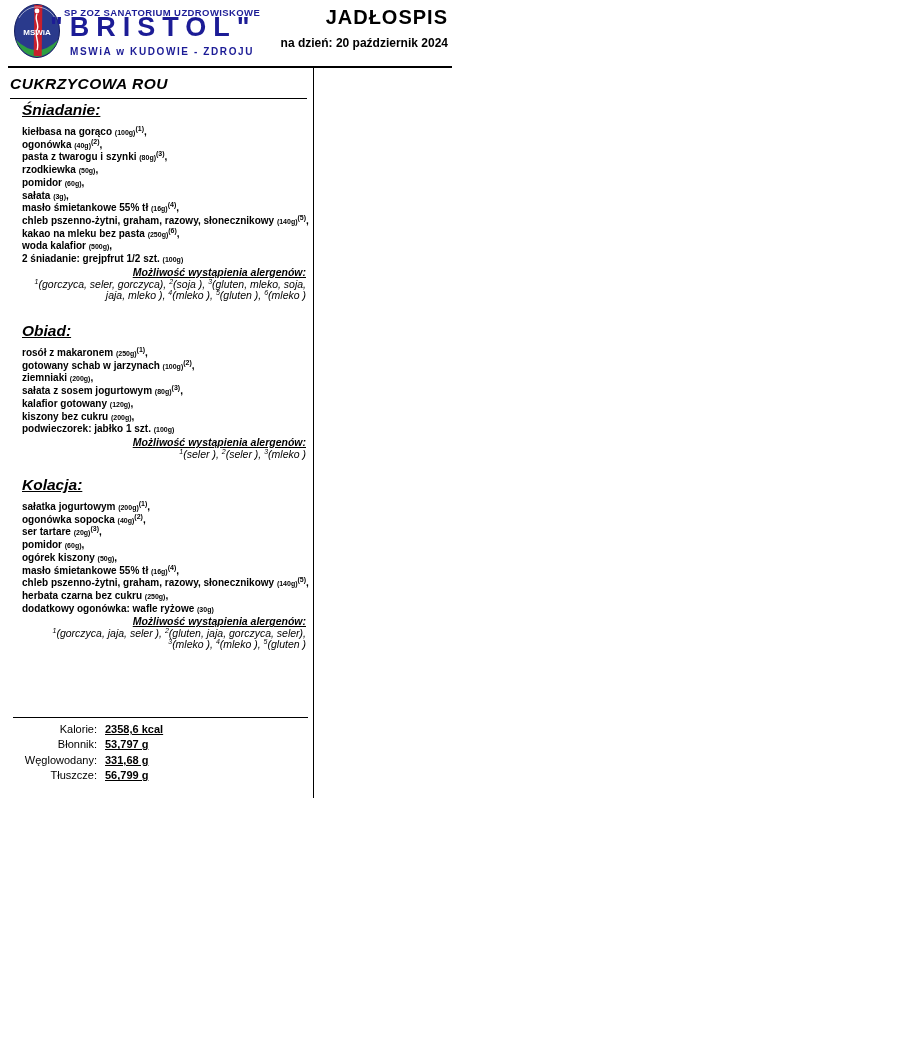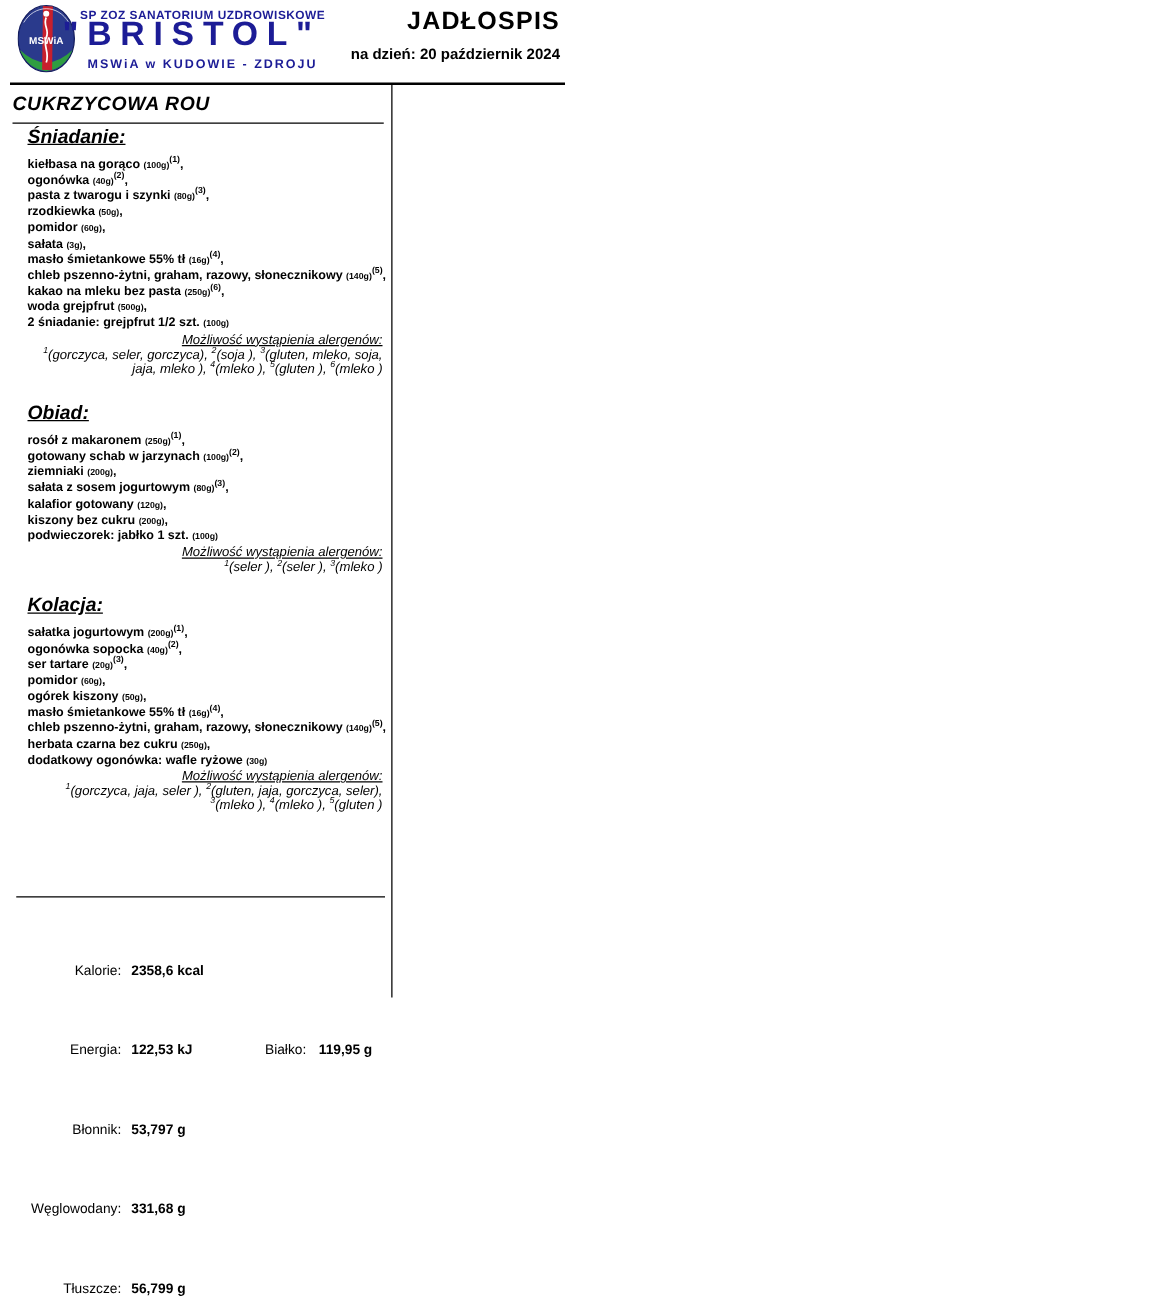--- a/index.html
+++ b/index.html
@@ -57,33 +57,33 @@
   .meal-heading{
     font-size:15.5px;font-weight:bold;font-style:italic;
     text-decoration:underline;display:inline-block;line-height:18px;
   }
   .meal-items{margin-top:7px;}
   .dish-line{font-size:10px;font-weight:bold;line-height:11.7px;white-space:nowrap;}
   .dish-gram{font-size:7px;font-weight:700;}
   .dish-sup{font-size:7px;font-weight:700;vertical-align:super;line-height:0;}
   .allergens{margin-top:1px;text-align:right;padding-right:2px;}
   .allergens-heading{
-    font-size:10.5px;font-style:italic;text-decoration:underline;line-height:11px;
+    font-size:10.5px;font-style:italic;text-decoration:underline;line-height:11px;font-weight:bold;
   }
   .allergens-text{font-size:10.5px;font-style:italic;line-height:10.8px;margin-top:1px;}
   .allergens-text sup{font-size:7px;vertical-align:super;line-height:0;}
 
   
   .nutrition{
     position:absolute;left:13px;top:717px;width:295px;
     border-top:1.5px solid #000;padding-top:4px;
   }
-  .nut-row{display:flex;align-items:baseline;line-height:15.4px;font-size:11px;margin-top:48px;}
+  .nut-row{display:flex;align-items:baseline;line-height:15.4px;font-size:11px;}
   .nut-label{width:84px;text-align:right;flex:0 0 auto;}
-  .nut-value{margin-left:8px;font-weight:bold;width:100px;flex:0 0 auto;}
+  .nut-value{margin-left:8px;font-weight:bold;width:100px;flex:0 0 auto;text-decoration:underline;}
   .nut-label2{width:40px;text-align:right;flex:0 0 auto;}
   .nut-value2{margin-left:10px;font-weight:bold;flex:0 0 auto;}
 </style>
 </head>
 <body>
 
 <div class="page">
 
   <div class="logo">
     <svg width="46" height="54" viewBox="0 0 46 54" xmlns="http://www.w3.org/2000/svg">
@@ -117,21 +117,21 @@
     <div class="meal-items">
         <div class="dish-line"><span class="dish-name">kiełbasa na gorąco </span><span class="dish-gram">(100g)</span><span class="dish-sup">(1)</span>,</div>
         <div class="dish-line"><span class="dish-name">ogonówka </span><span class="dish-gram">(40g)</span><span class="dish-sup">(2)</span>,</div>
         <div class="dish-line"><span class="dish-name">pasta z twarogu i szynki </span><span class="dish-gram">(80g)</span><span class="dish-sup">(3)</span>,</div>
         <div class="dish-line"><span class="dish-name">rzodkiewka </span><span class="dish-gram">(50g)</span>,</div>
         <div class="dish-line"><span class="dish-name">pomidor </span><span class="dish-gram">(60g)</span>,</div>
         <div class="dish-line"><span class="dish-name">sałata </span><span class="dish-gram">(3g)</span>,</div>
         <div class="dish-line"><span class="dish-name">masło śmietankowe 55% tł </span><span class="dish-gram">(16g)</span><span class="dish-sup">(4)</span>,</div>
         <div class="dish-line"><span class="dish-name">chleb pszenno-żytni, graham, razowy, słonecznikowy </span><span class="dish-gram">(140g)</span><span class="dish-sup">(5)</span>,</div>
         <div class="dish-line"><span class="dish-name">kakao na mleku bez pasta </span><span class="dish-gram">(250g)</span><span class="dish-sup">(6)</span>,</div>
-        <div class="dish-line"><span class="dish-name">woda grejpfrut </span><span class="dish-gram">(500g)</span>,</div>
+        <div class="dish-line"><span class="dish-name">woda kalafior </span><span class="dish-gram">(500g)</span>,</div>
         <div class="dish-line"><span class="dish-name">2 śniadanie: grejpfrut 1/2 szt. </span><span class="dish-gram">(100g)</span></div>
       </div>
     <div class="allergens">
       <div class="allergens-heading">Możliwość wystąpienia alergenów:</div>
       <div class="allergens-text"><sup>1</sup>(gorczyca, seler,  gorczyca), <sup>2</sup>(soja ), <sup>3</sup>(gluten, mleko, soja, jaja, mleko ), <sup>4</sup>(mleko ), <sup>5</sup>(gluten ), <sup>6</sup>(mleko )</div>
     </div>
   </div>
 
   <div class="meal meal-1">
     <span class="meal-heading">Obiad:</span>
@@ -169,26 +169,20 @@
     </div>
   </div>
 
   <div class="nutrition">
     <div>
         <div class="nut-row">
           <span class="nut-label">Kalorie:</span>
           <span class="nut-value">2358,6 kcal</span>
         </div>
         <div class="nut-row">
-          <span class="nut-label">Energia:</span>
-          <span class="nut-value">122,53  kJ</span>
-          <span class="nut-label2">Białko:</span>
-          <span class="nut-value2">119,95 g</span>
-        </div>
-        <div class="nut-row">
           <span class="nut-label">Błonnik:</span>
           <span class="nut-value">53,797 g</span>
         </div>
         <div class="nut-row">
           <span class="nut-label">Węglowodany:</span>
           <span class="nut-value">331,68 g</span>
         </div>
         <div class="nut-row">
           <span class="nut-label">Tłuszcze:</span>
           <span class="nut-value">56,799 g</span>

